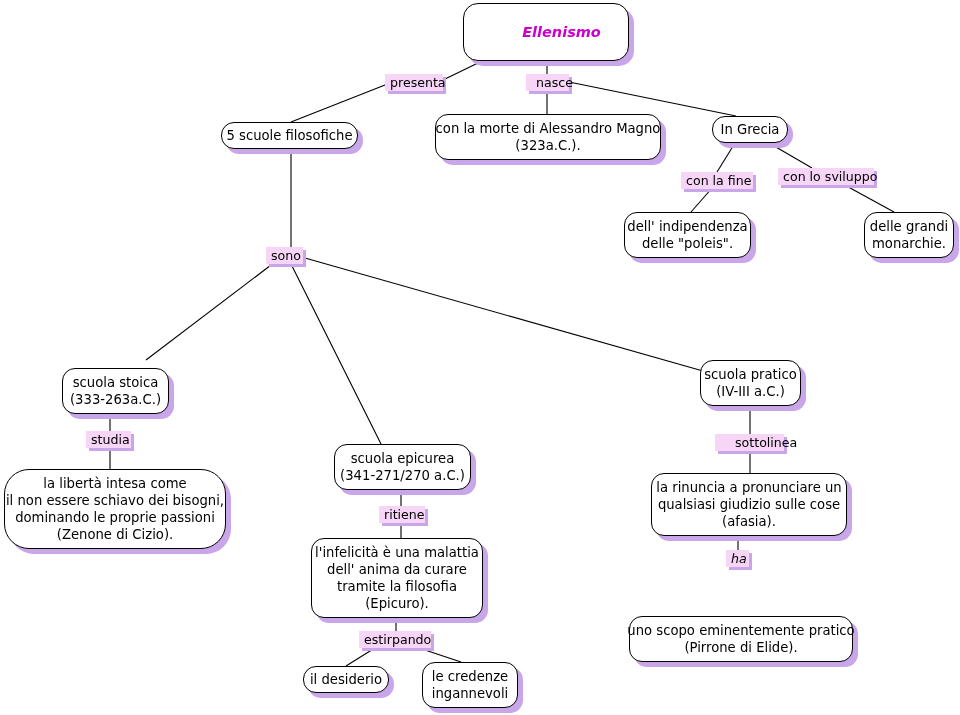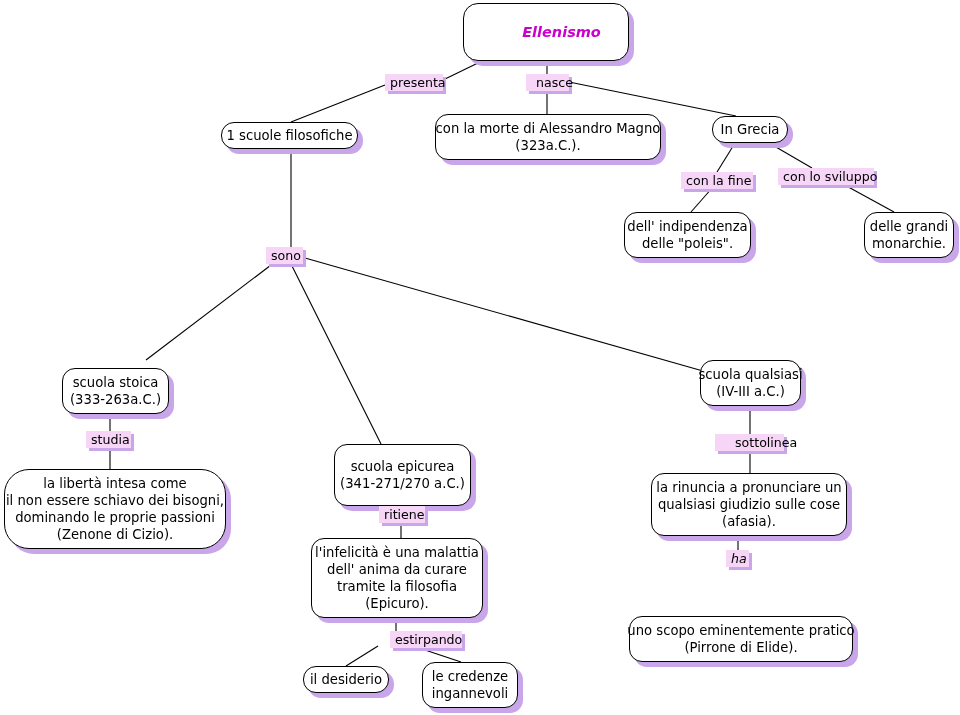--- a/index.html
+++ b/index.html
@@ -89,53 +89,53 @@
       <polyline points="401,521 401,538" fill="none" stroke="#000000" stroke-width="1.1"></polyline>
       <polyline points="396,618 396,631" fill="none" stroke="#000000" stroke-width="1.1"></polyline>
       <polyline points="378,646 346,666" fill="none" stroke="#000000" stroke-width="1.1"></polyline>
       <polyline points="413,646 461,662" fill="none" stroke="#000000" stroke-width="1.1"></polyline>
       <polyline points="750,406 750,434" fill="none" stroke="#000000" stroke-width="1.1"></polyline>
       <polyline points="750,449 750,473" fill="none" stroke="#000000" stroke-width="1.1"></polyline>
       <polyline points="738,536 738,550" fill="none" stroke="#000000" stroke-width="1.1"></polyline>
       <polyline points="738,565 738,568" fill="none" stroke="#000000" stroke-width="1.1"></polyline>
     </svg>
 <div class="node root" style="left: 463px; top: 3px; width: 166px; height: 58px;">Ellenismo</div>
-    <div class="node" style="left: 221px; top: 122px; width: 137px; height: 27px;">1 scuole filosofiche</div>
+    <div class="node" style="left: 221px; top: 122px; width: 137px; height: 27px;">5 scuole filosofiche</div>
     <div class="node" style="left: 435px; top: 114px; width: 226px; height: 46px;">con la morte di Alessandro Magno
 (323a.C.).</div>
     <div class="node" style="left: 712px; top: 116px; width: 76px; height: 27px;">In Grecia</div>
     <div class="node" style="left: 624px; top: 212px; width: 127px; height: 46px;">dell' indipendenza
 delle "poleis".</div>
     <div class="node" style="left: 864px; top: 212px; width: 90px; height: 46px;">delle grandi
 monarchie.</div>
     <div class="node" style="left: 62px; top: 368px; width: 107px; height: 46px;">scuola stoica
 (333-263a.C.)</div>
     <div class="node" style="left: 4px; top: 469px; width: 222px; height: 80px; border-radius: 25px;">la libertà intesa come
 il non essere schiavo dei bisogni,
 dominando le proprie passioni
 (Zenone di Cizio).</div>
-    <div class="node" style="left: 334px; top: 444px; width: 137px; height: 62px;">scuola epicurea
+    <div class="node" style="left: 334px; top: 444px; width: 137px; height: 46px;">scuola epicurea
 (341-271/270 a.C.)</div>
     <div class="node" style="left: 311px; top: 538px; width: 172px; height: 80px;">l'infelicità è una malattia
 dell' anima da curare
 tramite la filosofia
 (Epicuro).</div>
     <div class="node" style="left: 303px; top: 666px; width: 86px; height: 27px;">il desiderio</div>
     <div class="node" style="left: 422px; top: 662px; width: 96px; height: 46px;">le credenze
 ingannevoli</div>
-    <div class="node" style="left: 700px; top: 360px; width: 101px; height: 46px;">scuola qualsiasi
+    <div class="node" style="left: 700px; top: 360px; width: 101px; height: 46px;">scuola pratico
 (IV-III a.C.)</div>
     <div class="node" style="left: 651px; top: 473px; width: 196px; height: 63px;">la rinuncia a pronunciare un
 qualsiasi giudizio sulle cose
 (afasia).</div>
     <div class="node" style="left: 629px; top: 568px; width: 224px; height: 46px; margin-top: 48px;">uno scopo eminentemente pratico
 (Pirrone di Elide).</div>
     <div class="label" style="left: 385px; top: 74px; width: 58px;">presenta</div>
     <div class="label" style="left: 526px; top: 74px; width: 43px; padding-left: 10px;">nasce</div>
     <div class="label" style="left: 681px; top: 172px; width: 72px; text-align: right;">con la fine</div>
     <div class="label" style="left: 778px; top: 168px; width: 96px;">con lo sviluppo</div>
     <div class="label" style="left: 266px; top: 247px; width: 37px;">sono</div>
     <div class="label" style="left: 86px; top: 431px; width: 45px;">studia</div>
     <div class="label" style="left: 379px; top: 506px; width: 46px;">ritiene</div>
-    <div class="label" style="left: 359px; top: 631px; width: 72px; margin-left: 31px;">estirpando</div>
+    <div class="label" style="left: 359px; top: 631px; width: 72px;">estirpando</div>
     <div class="label" style="left: 715px; top: 434px; width: 69px; padding-left: 20px;">sottolinea</div>
     <div class="label" style="left: 726px; top: 550px; width: 23px; font-style: italic;">ha</div>
   </div>
 
 </body></html>

